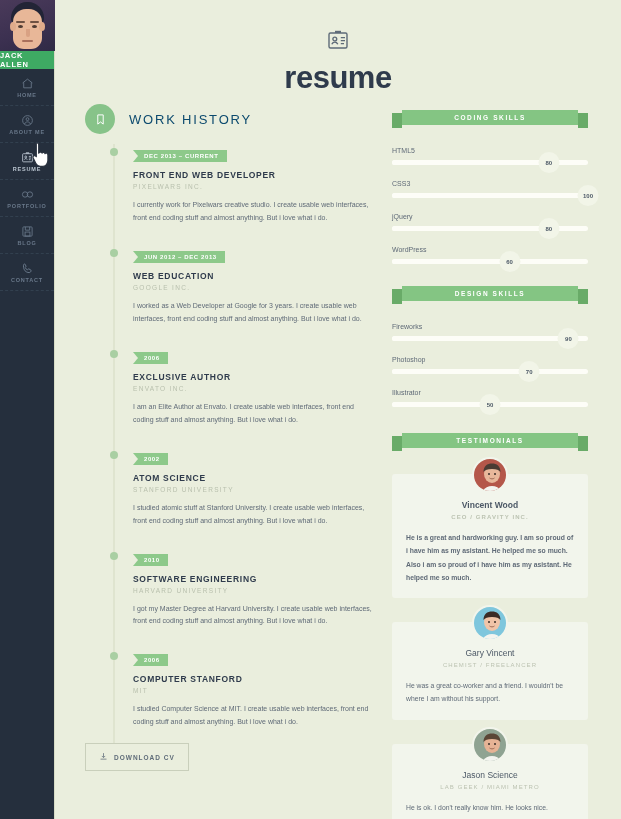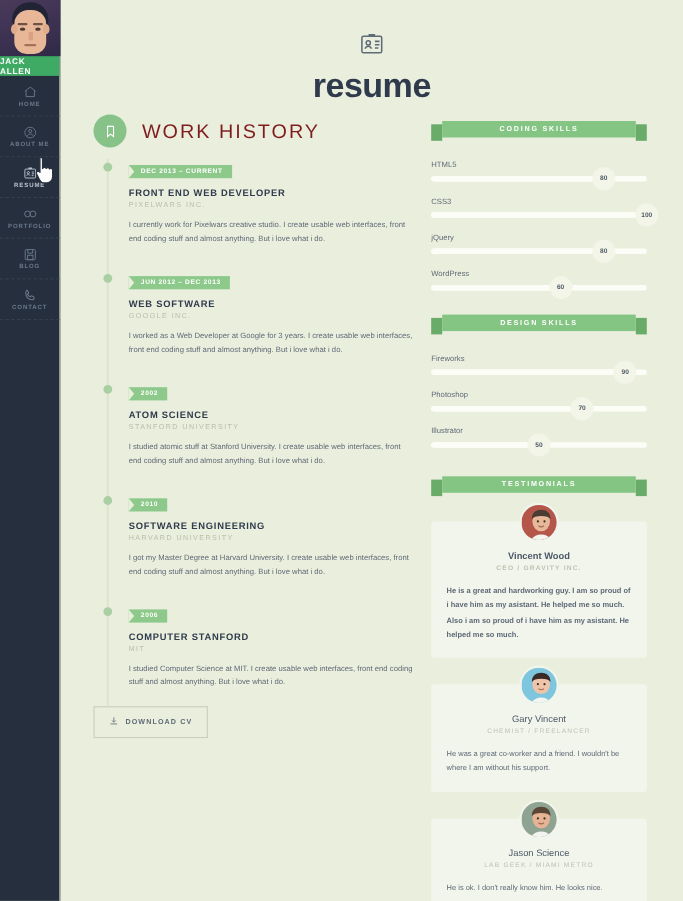--- a/index.html
+++ b/index.html
@@ -82,24 +82,24 @@
   .left-col { position: absolute; left: 85px; top: 104px; width: 290px; }
   .right-col { position: absolute; left: 392px; top: 110px; width: 196px; }
 
   
   .section-head { display: flex; align-items: center; gap: 14px; margin-bottom: 10px; }
   .sec-circle {
     width: 30px; height: 30px; border-radius: 50%;
     background: #87c389; display: flex; align-items: center; justify-content: center;
     flex: none;
   }
-  .sec-title { font-size: 18px; color: #7f1d1d; letter-spacing: 1.8px; }
-
-  
-  .timeline { position: relative; padding-left: 18px; margin-left: 12px; border-left: 2px solid #dfe4cf; }
+  .sec-title { font-size: 13px; color: #0c4a6e; letter-spacing: 1.8px; }
+
+  
+  .timeline { position: relative; padding-left: 18px; margin-left: 28px; border-left: 2px solid #dfe4cf; }
   .tl-item { position: relative; padding-bottom: 20px; }
   .tl-dot {
     position: absolute; left: -23px; top: 4px; width: 8px; height: 8px; border-radius: 50%;
     background: #a9cfa3;
   }
   .date-flag {
     display: inline-block; position: relative;
     background: #8dc98a; color: #fff;
     font-size: 6px; font-weight: bold; letter-spacing: 0.6px;
     padding: 3px 8px 3px 11px; margin-bottom: 8px;
@@ -277,23 +277,30 @@
       <div class="tl-item">
         <span class="tl-dot"></span>
         <div class="date-flag">DEC 2013 – CURRENT</div>
         <div class="job-title">FRONT END WEB DEVELOPER</div>
         <div class="job-company">PIXELWARS INC.</div>
         <div class="job-desc">I currently work for Pixelwars creative studio. I create usable web interfaces, front end coding stuff and almost anything. But i love what i do.</div>
       </div>
       <div class="tl-item">
         <span class="tl-dot"></span>
         <div class="date-flag">JUN 2012 – DEC 2013</div>
-        <div class="job-title">WEB SOFTWARE</div>
+        <div class="job-title">WEB EDUCATION</div>
         <div class="job-company">GOOGLE INC.</div>
         <div class="job-desc">I worked as a Web Developer at Google for 3 years. I create usable web interfaces, front end coding stuff and almost anything. But i love what i do.</div>
+      </div>
+      <div class="tl-item">
+        <span class="tl-dot"></span>
+        <div class="date-flag">2006</div>
+        <div class="job-title">EXCLUSIVE AUTHOR</div>
+        <div class="job-company">ENVATO INC.</div>
+        <div class="job-desc">I am an Elite Author at Envato. I create usable web interfaces, front end coding stuff and almost anything. But i love what i do.</div>
       </div>
     </div>
 
     
     <div class="timeline">
       <div class="tl-item">
         <span class="tl-dot"></span>
         <div class="date-flag">2002</div>
         <div class="job-title">ATOM SCIENCE</div>
         <div class="job-company">STANFORD UNIVERSITY</div>

